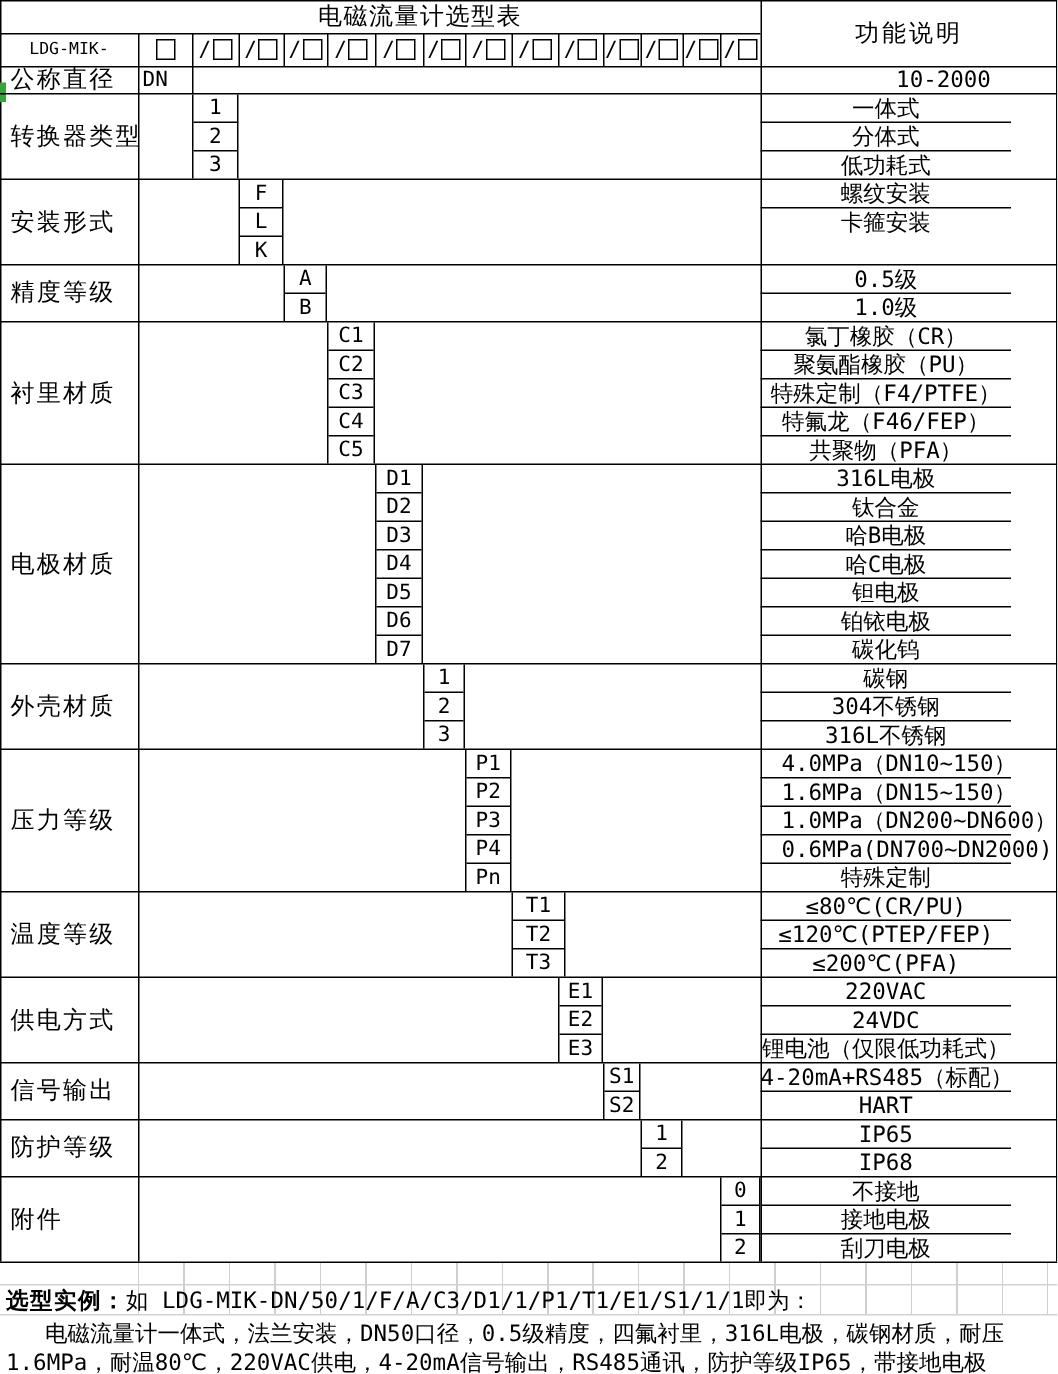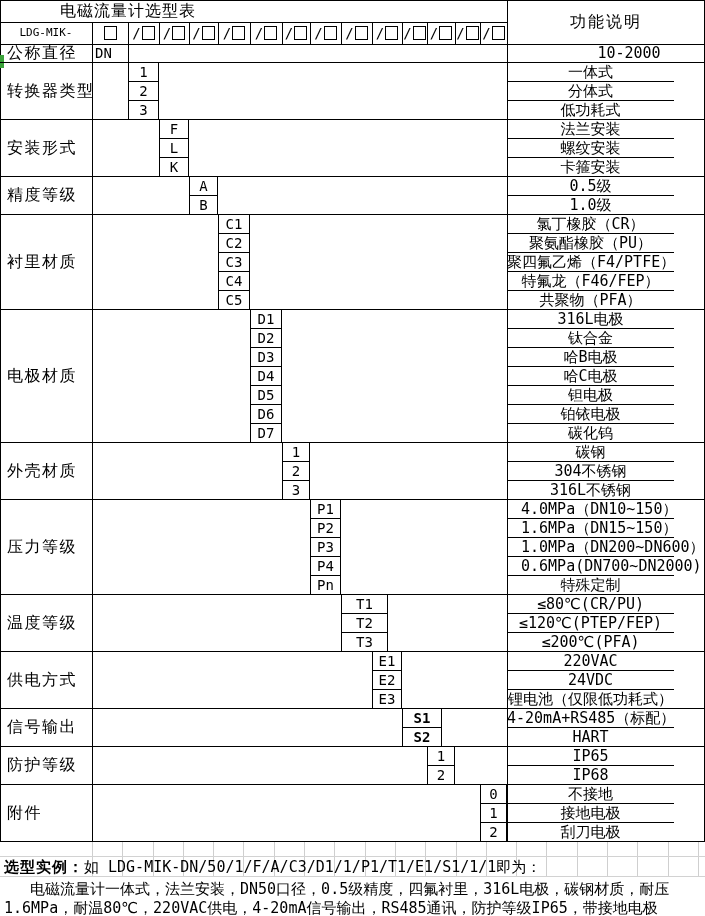--- a/index.html
+++ b/index.html
@@ -2,21 +2,21 @@
 <html><head>
 <meta charset="utf-8">
 <style>
   html,body{margin:0;padding:0;background:#fff;}
   .stage{position:relative;width:705px;height:916px;background:#fff;overflow:hidden;
          font-family:"DejaVu Sans Mono","DejaVu Sans","Liberation Sans",sans-serif;color:#000;}
   .hl{position:absolute;height:1px;background:#000;}
   .vl{position:absolute;width:1px;background:#000;}
   .ghl{position:absolute;height:1px;background:#d2d2d2;}
   .title{position:absolute;left:60px;top:0;width:440px;height:22px;line-height:22px;
-         font-size:16px;letter-spacing:1px;}
+         text-align:center;font-size:16px;letter-spacing:1px;}
   .funchead{position:absolute;left:507px;top:0;width:198px;height:44px;display:flex;
          align-items:center;justify-content:center;font-size:16px;letter-spacing:2px;}
   .model{position:absolute;left:0;top:22px;width:92px;height:22px;line-height:22px;
          text-align:center;font-size:11px;}
   .slot{position:absolute;top:22px;height:22px;display:flex;align-items:center;justify-content:center;font-size:14px;}
   .slot i{font-style:normal;}
   .bx{display:inline-block;width:11px;height:12px;border:1px solid #000;margin-left:1px;}
   .dnlab{position:absolute;left:7px;top:44px;height:18px;line-height:18px;font-size:16px;letter-spacing:1.5px;}
   .dncode{position:absolute;left:95px;top:44px;height:18px;line-height:18px;font-size:14px;}
   .dnfunc{position:absolute;left:507px;top:44px;width:198px;height:18px;line-height:18px;text-align:center;font-size:15px;margin-left:23px;}
@@ -146,21 +146,20 @@
   </div>
 
   <div class="block" style="top:119px;height:57px;">
     <div class="blklabel">安装形式</div>
     <div class="codecol" style="left:159px;width:30px;">
       <div class="code">F</div>
       <div class="code">L</div>
       <div class="code">K</div>
     </div>
     <div class="funccol">
-      <div class="func">法兰安装</div>
       <div class="func">螺纹安装</div>
       <div class="func">卡箍安装</div>
     </div>
   </div>
 
   <div class="block" style="top:176px;height:38px;padding-left:12px;">
     <div class="blklabel">精度等级</div>
     <div class="codecol" style="left:189px;width:29px;">
       <div class="code">A</div>
       <div class="code">B</div>
@@ -176,21 +175,21 @@
     <div class="codecol" style="left:218px;width:32px;">
       <div class="code">C1</div>
       <div class="code">C2</div>
       <div class="code">C3</div>
       <div class="code">C4</div>
       <div class="code">C5</div>
     </div>
     <div class="funccol">
       <div class="func">氯丁橡胶（CR）</div>
       <div class="func">聚氨酯橡胶（PU）</div>
-      <div class="func">聚四氟乙烯（F4/PTFE）</div>
+      <div class="func">特殊定制（F4/PTFE）</div>
       <div class="func">特氟龙（F46/FEP）</div>
       <div class="func">共聚物（PFA）</div>
     </div>
   </div>
 
   <div class="block" style="top:309px;height:133px;">
     <div class="blklabel">电极材质</div>
     <div class="codecol" style="left:250px;width:32px;">
       <div class="code">D1</div>
       <div class="code">D2</div>
@@ -238,21 +237,21 @@
       <div class="func left">4.0MPa（DN10~150）</div>
       <div class="func left">1.6MPa（DN15~150）</div>
       <div class="func left">1.0MPa（DN200~DN600）</div>
       <div class="func left">0.6MPa(DN700~DN2000)</div>
       <div class="func">特殊定制</div>
     </div>
   </div>
 
   <div class="block" style="top:594px;height:57px;">
     <div class="blklabel">温度等级</div>
-    <div class="codecol" style="left:341px;width:47px;">
+    <div class="codecol" style="left:341px;width:36px;">
       <div class="code">T1</div>
       <div class="code">T2</div>
       <div class="code">T3</div>
     </div>
     <div class="funccol">
       <div class="func">≤80℃(CR/PU)</div>
       <div class="func">≤120℃(PTEP/FEP)</div>
       <div class="func">≤200℃(PFA)</div>
     </div>
   </div>
@@ -266,21 +265,21 @@
     </div>
     <div class="funccol">
       <div class="func">220VAC</div>
       <div class="func">24VDC</div>
       <div class="func">锂电池（仅限低功耗式）</div>
     </div>
   </div>
 
   <div class="block" style="top:708px;height:38px;">
     <div class="blklabel">信号输出</div>
-    <div class="codecol" style="left:402px;width:40px;font-weight:bold;">
+    <div class="codecol" style="left:402px;width:25px;">
       <div class="code">S1</div>
       <div class="code">S2</div>
     </div>
     <div class="funccol">
       <div class="func">4-20mA+RS485（标配）</div>
       <div class="func">HART</div>
     </div>
   </div>
 
   <div class="block" style="top:746px;height:38px;">

